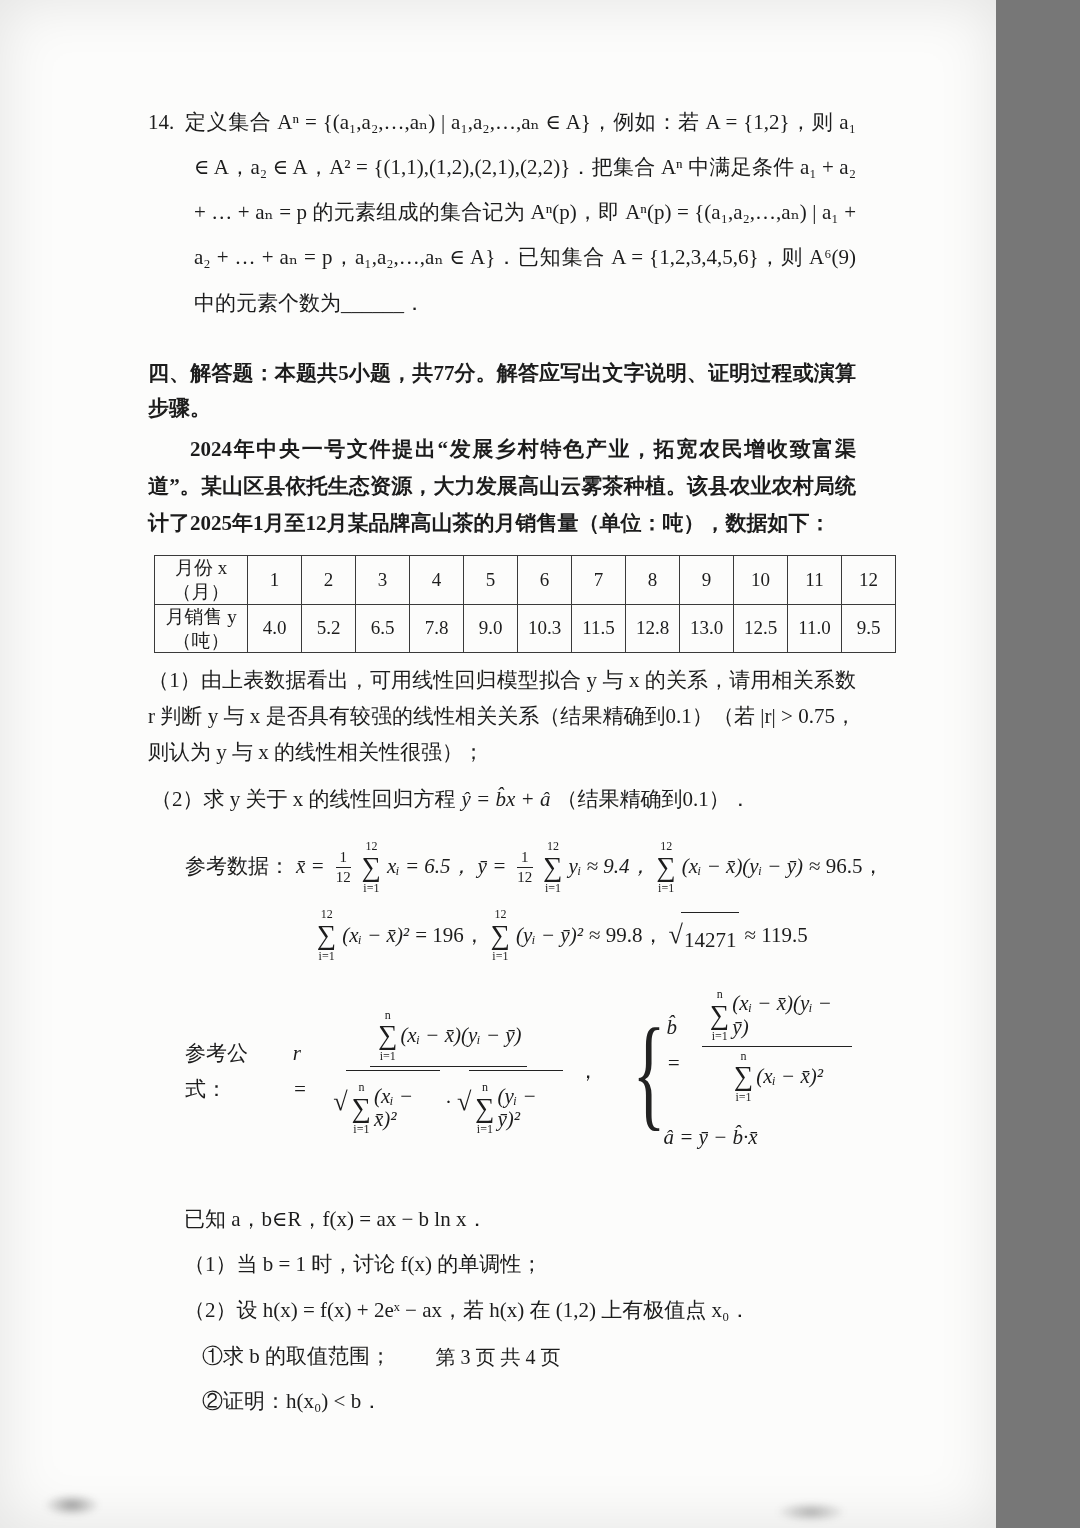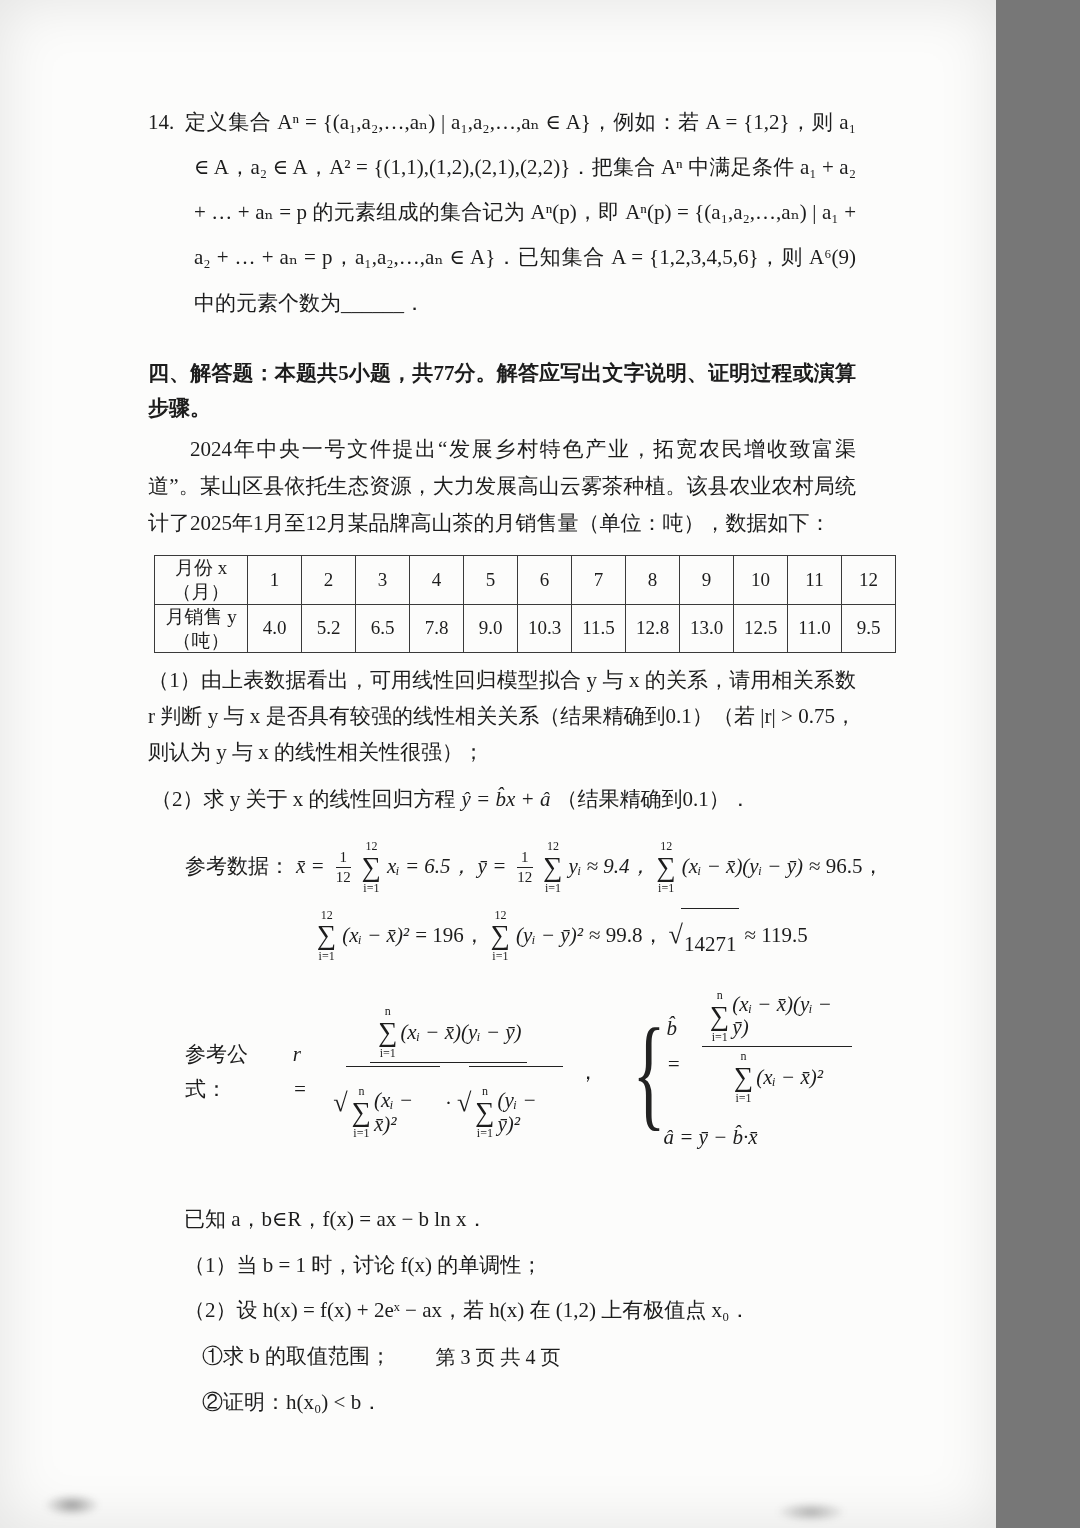--- a/index.html
+++ b/index.html
@@ -11,21 +11,21 @@
     color:#1c1c1c;
     overflow:hidden;
     box-shadow:inset 0 0 60px rgba(0,0,0,.10);
   }
   .content{padding:100px 140px 0 148px;font-size:21px;line-height:1.7;}
   p{margin:0;text-align:justify;}
   .q14{line-height:2.15;padding-left:46px;text-indent:-46px;}
   .qnum{padding-right:10px;}
   .section-title{font-weight:700;margin-top:30px;}
   .qhead{margin-top:8px;}
-  .indent2{text-indent:2em;line-height:1.75;margin-top:4px;}
+  .indent2{text-indent:2em;line-height:1.75;margin-top:4px;font-weight:bold;}
 
   table{border-collapse:collapse;margin:14px 0 10px 6px;table-layout:fixed;width:742px;}
   td{border:1.4px solid #3a3a3a;text-align:center;vertical-align:middle;
      font-size:19px;height:46px;padding:0 2px;}
   td.hd{width:88px;line-height:1.25;}
   .hd div{display:block;}
 
   .mrow{display:flex;align-items:center;flex-wrap:nowrap;white-space:nowrap;}
   .mtok{margin:0 3px;}
   .mi{font-style:italic;}
@@ -40,21 +40,21 @@
   .fnum{display:inline-flex;align-items:center;justify-content:center;
         border-bottom:1.6px solid #222;padding:0 5px 3px;line-height:1.1;}
   .fden{display:inline-flex;align-items:center;justify-content:center;
         padding:3px 5px 0;line-height:1.1;}
   .frac.small{font-size:15px;}
   .frac.small .fnum{padding:0 4px 1px;}
   .frac.small .fden{padding:1px 4px 0;}
 
   .sqrt{display:inline-flex;align-items:stretch;margin:0 2px;}
   .rsym{align-self:center;line-height:1;margin-right:-2px;font-size:1.25em;}
-  .rad{border-top:1.6px solid #222;display:inline-flex;align-items:center;padding:18px 3px 0;}
+  .rad{border-top:1.6px solid #222;display:inline-flex;align-items:center;padding:10px 3px 0;}
 
   .cases{display:inline-flex;align-items:center;margin-left:18px;}
   .cbrace{font-size:125px;font-weight:100;line-height:.85;
           transform:scaleX(.55);margin-right:-16px;color:#222;}
   .ccol{display:inline-flex;flex-direction:column;gap:16px;align-items:flex-start;}
   .crow{display:inline-flex;align-items:center;}
 
   .formula-row{display:flex;align-items:center;margin:26px 0 0 34px;}
   .refline1{margin:22px 0 0 34px;}
   .refline2{margin:14px 0 0 166px;}

